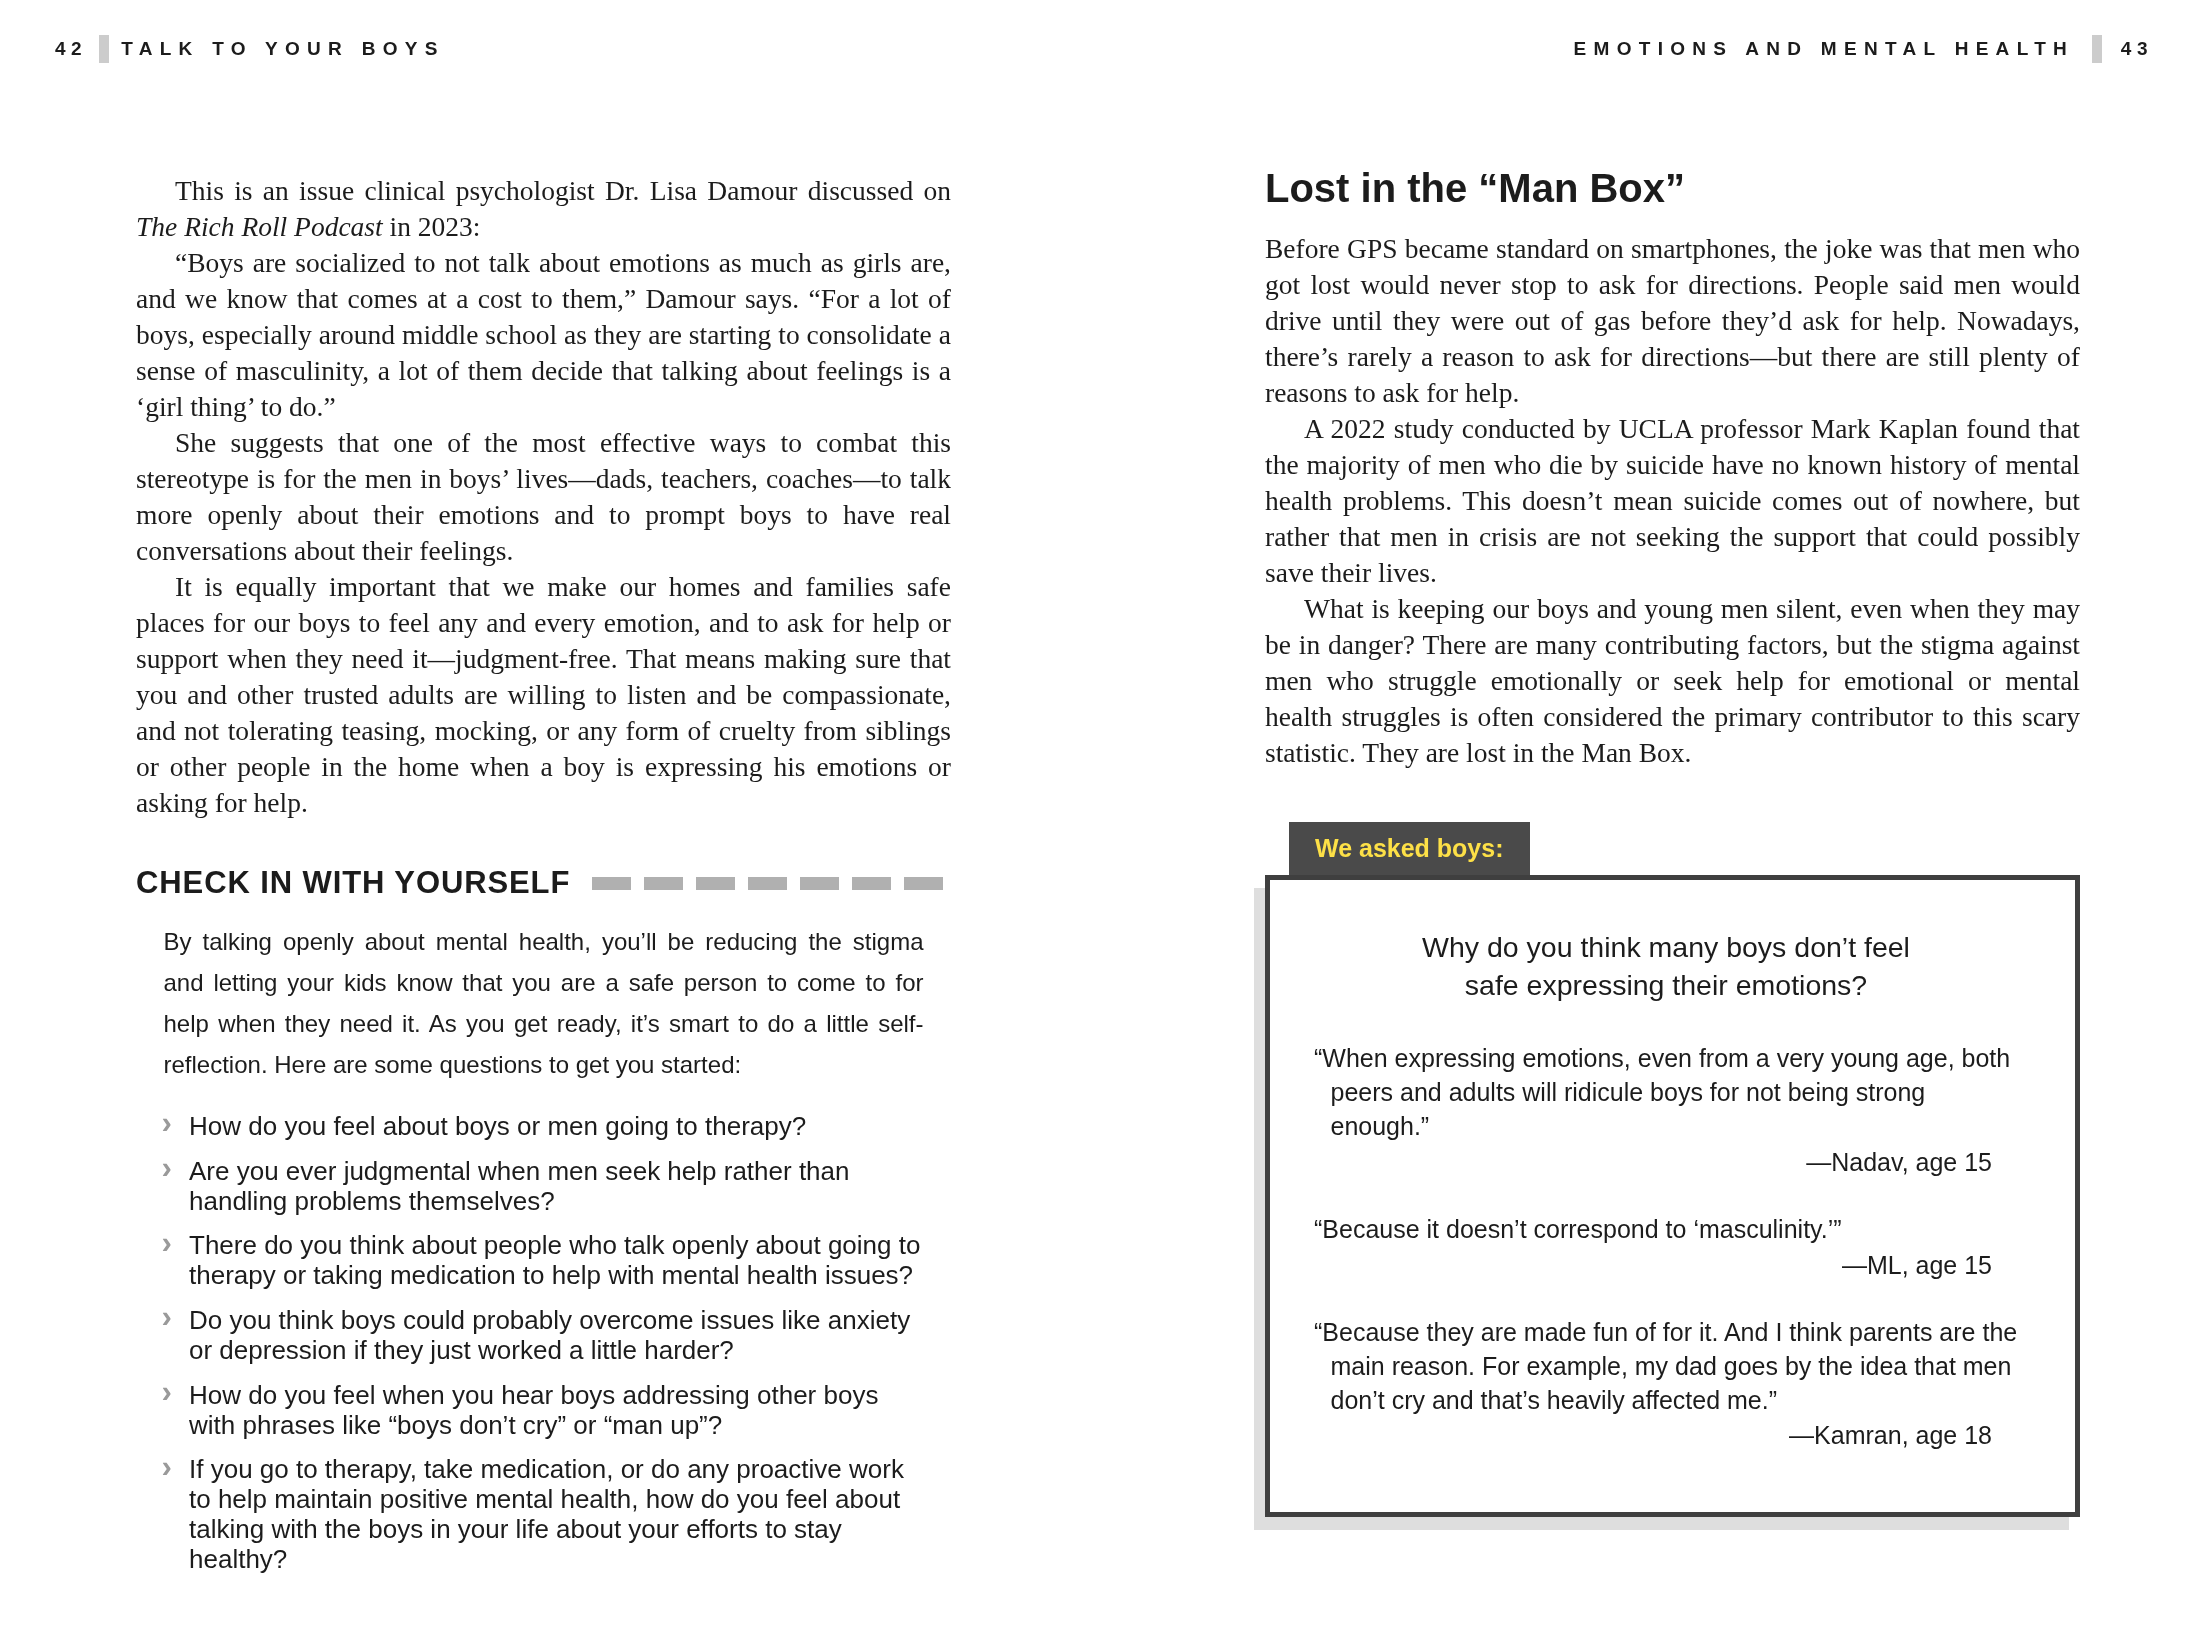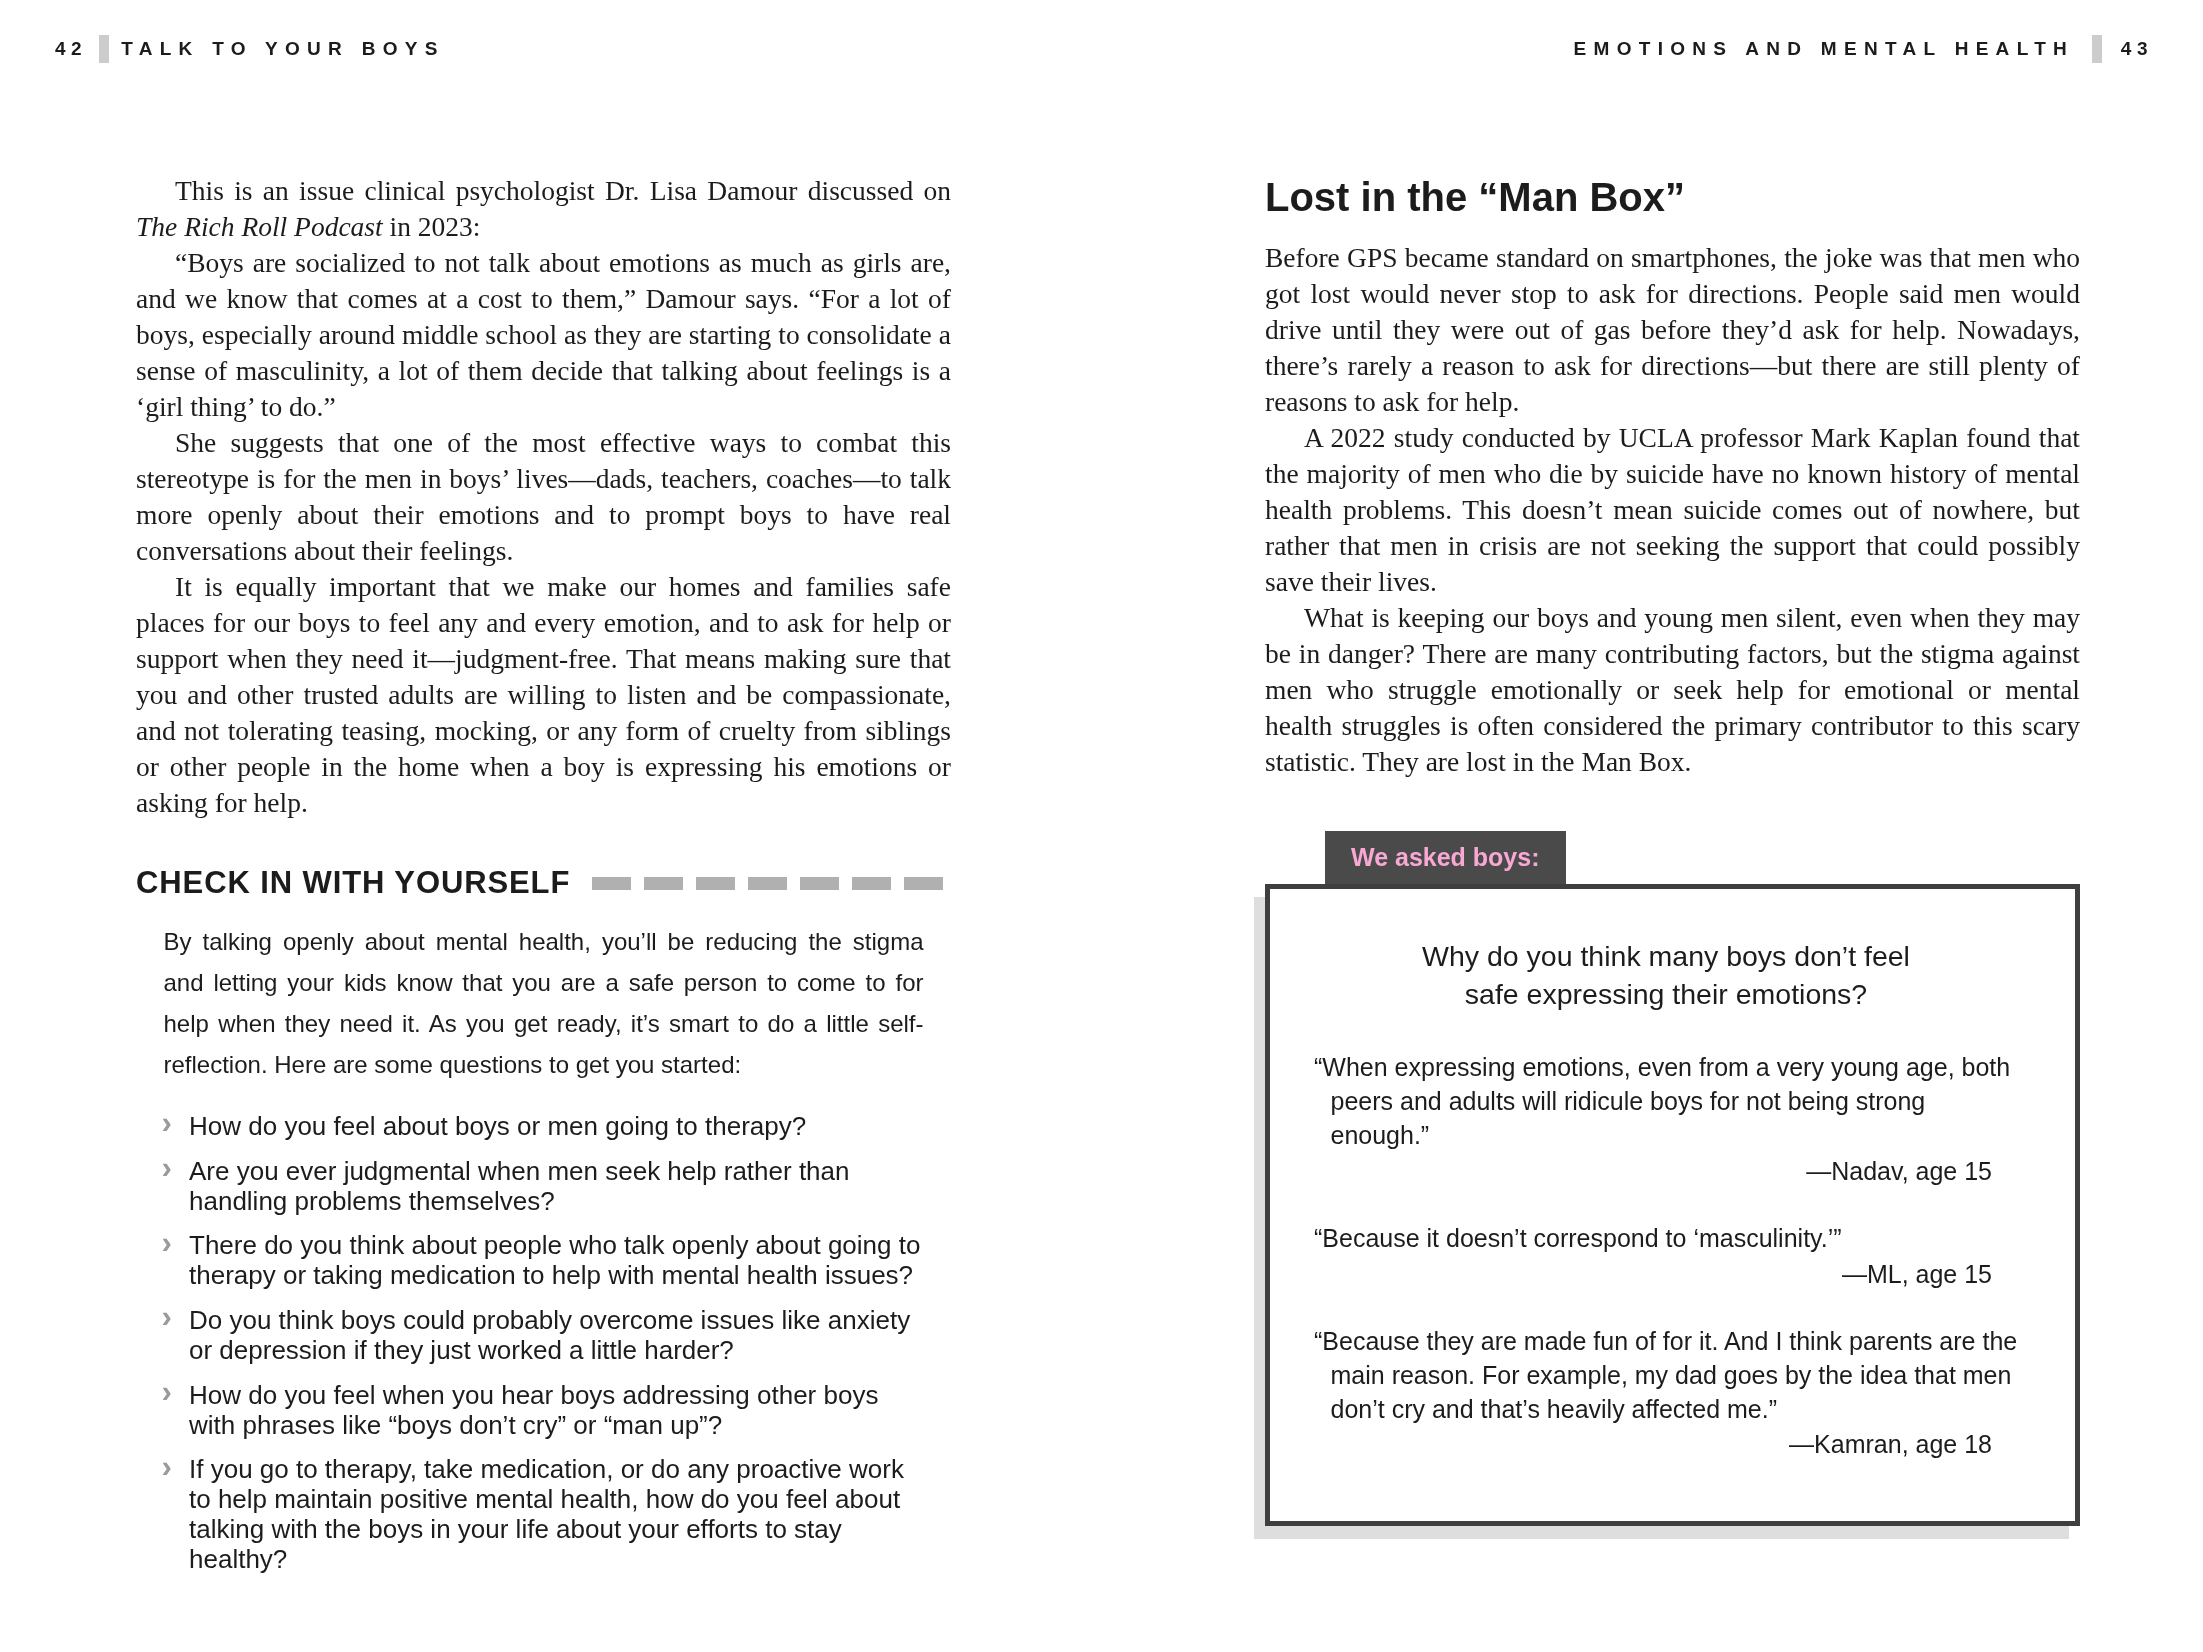--- a/index.html
+++ b/index.html
@@ -13,21 +13,21 @@
   .running-head{position:absolute;top:35px;display:flex;align-items:center;gap:18.4px;}
   .running-head.left{left:55px;gap:12px;}
   .running-head.right{right:51px;}
   .page-num{font-size:19px;letter-spacing:5.5px;font-weight:700;}
   .head-bar{width:10px;height:27.5px;background:#cccccc;}
   .head-title{font-size:19px;letter-spacing:7.3px;font-weight:700;}
 
   
   .col{position:absolute;width:815px;}
   .left-col{left:136px;top:173px;}
-  .right-col{left:1265px;top:175px;}
+  .right-col{left:1265px;top:166px;}
 
   
   .serif-p{
     font-family:Liberation Serif, serif;font-size:27.5px;line-height:36px;
     text-align:justify;text-indent:39px;margin:0;
   }
   .serif-p.noindent{text-indent:0;}
   .italic{font-style:italic;}
 
   
@@ -44,21 +44,21 @@
   .chev{
     position:absolute;left:-27.5px;top:-2.8px;color:#9a9a9a;font-size:31px;font-weight:700;
   }
 
   
   .section-title{font-size:40px;font-weight:700;margin:0 0 20px 0;}
 
   
   .callout{margin-top:51px;}
   .tab{
-    display:block;width:fit-content;margin:0 0 0 60px;background:#4a4a4a;color:#f9a8d4;
+    display:block;width:fit-content;margin:0 0 0 24px;background:#4a4a4a;color:#fde047;
     font-weight:700;font-size:25px;padding:12px 26px;
   }
   .box{
     border:5.5px solid #3f3f3f;background:#ffffff;
     box-shadow:-11px 13px 0 #dedede;
     padding:48px 57px 44px 44px;
   }
   .q-head{text-align:center;font-weight:400;font-size:28.5px;line-height:38px;margin:0 0 37px 0;}
   .quote{margin:0 0 33px 0;}
   .quote:last-child{margin-bottom:16px;}

